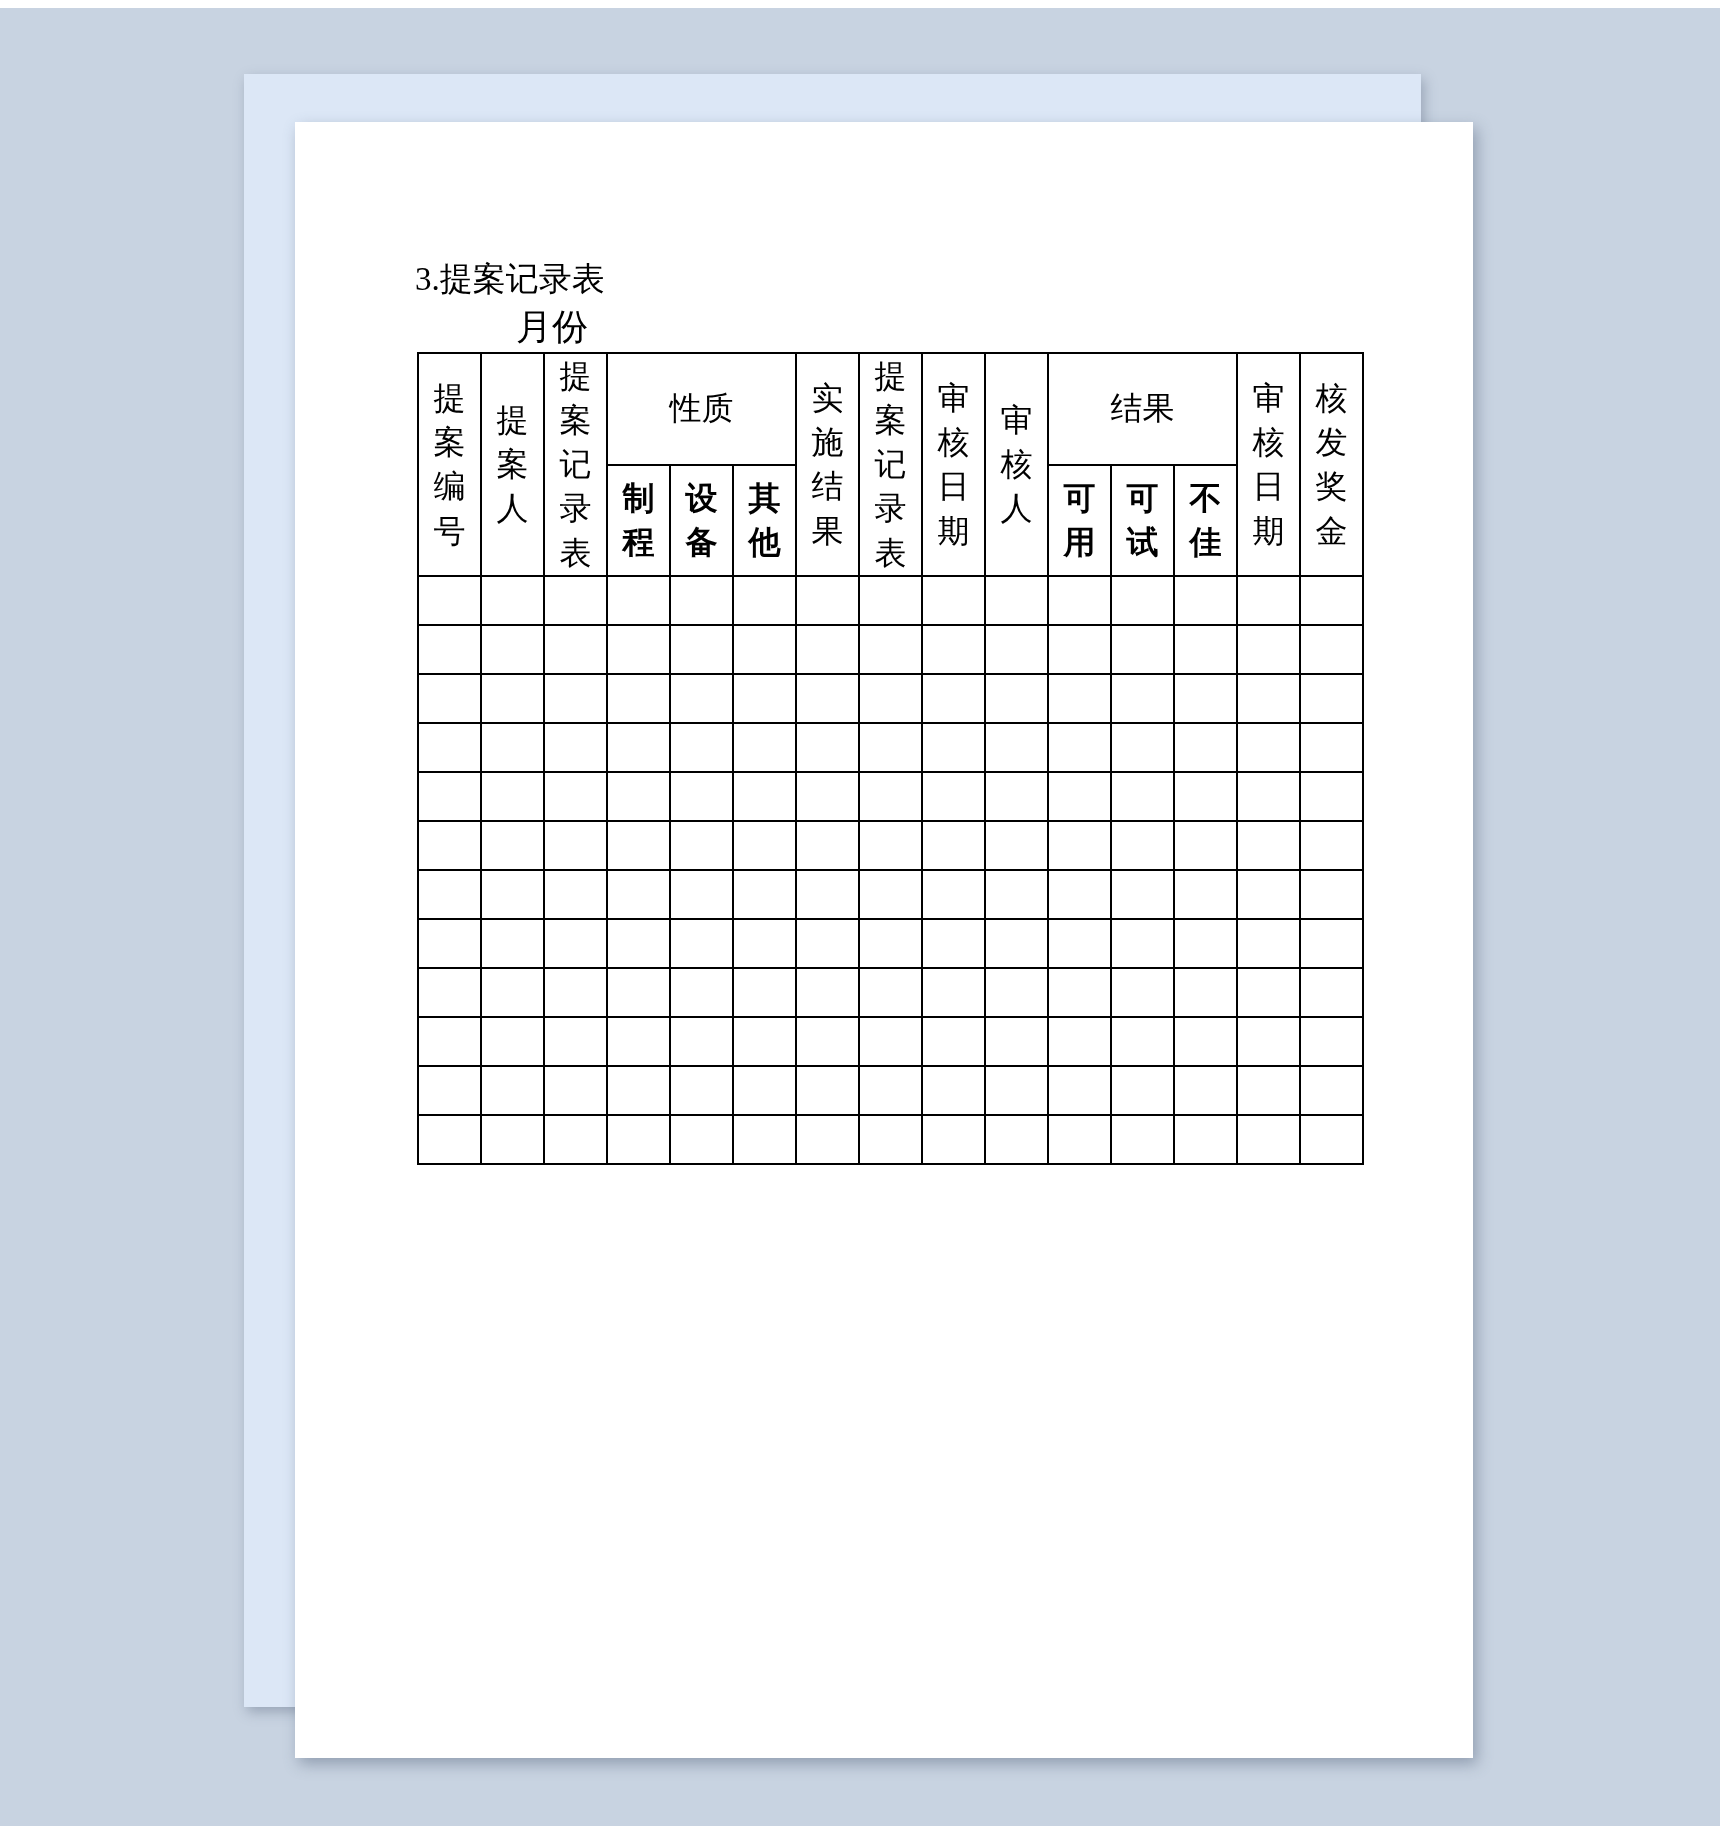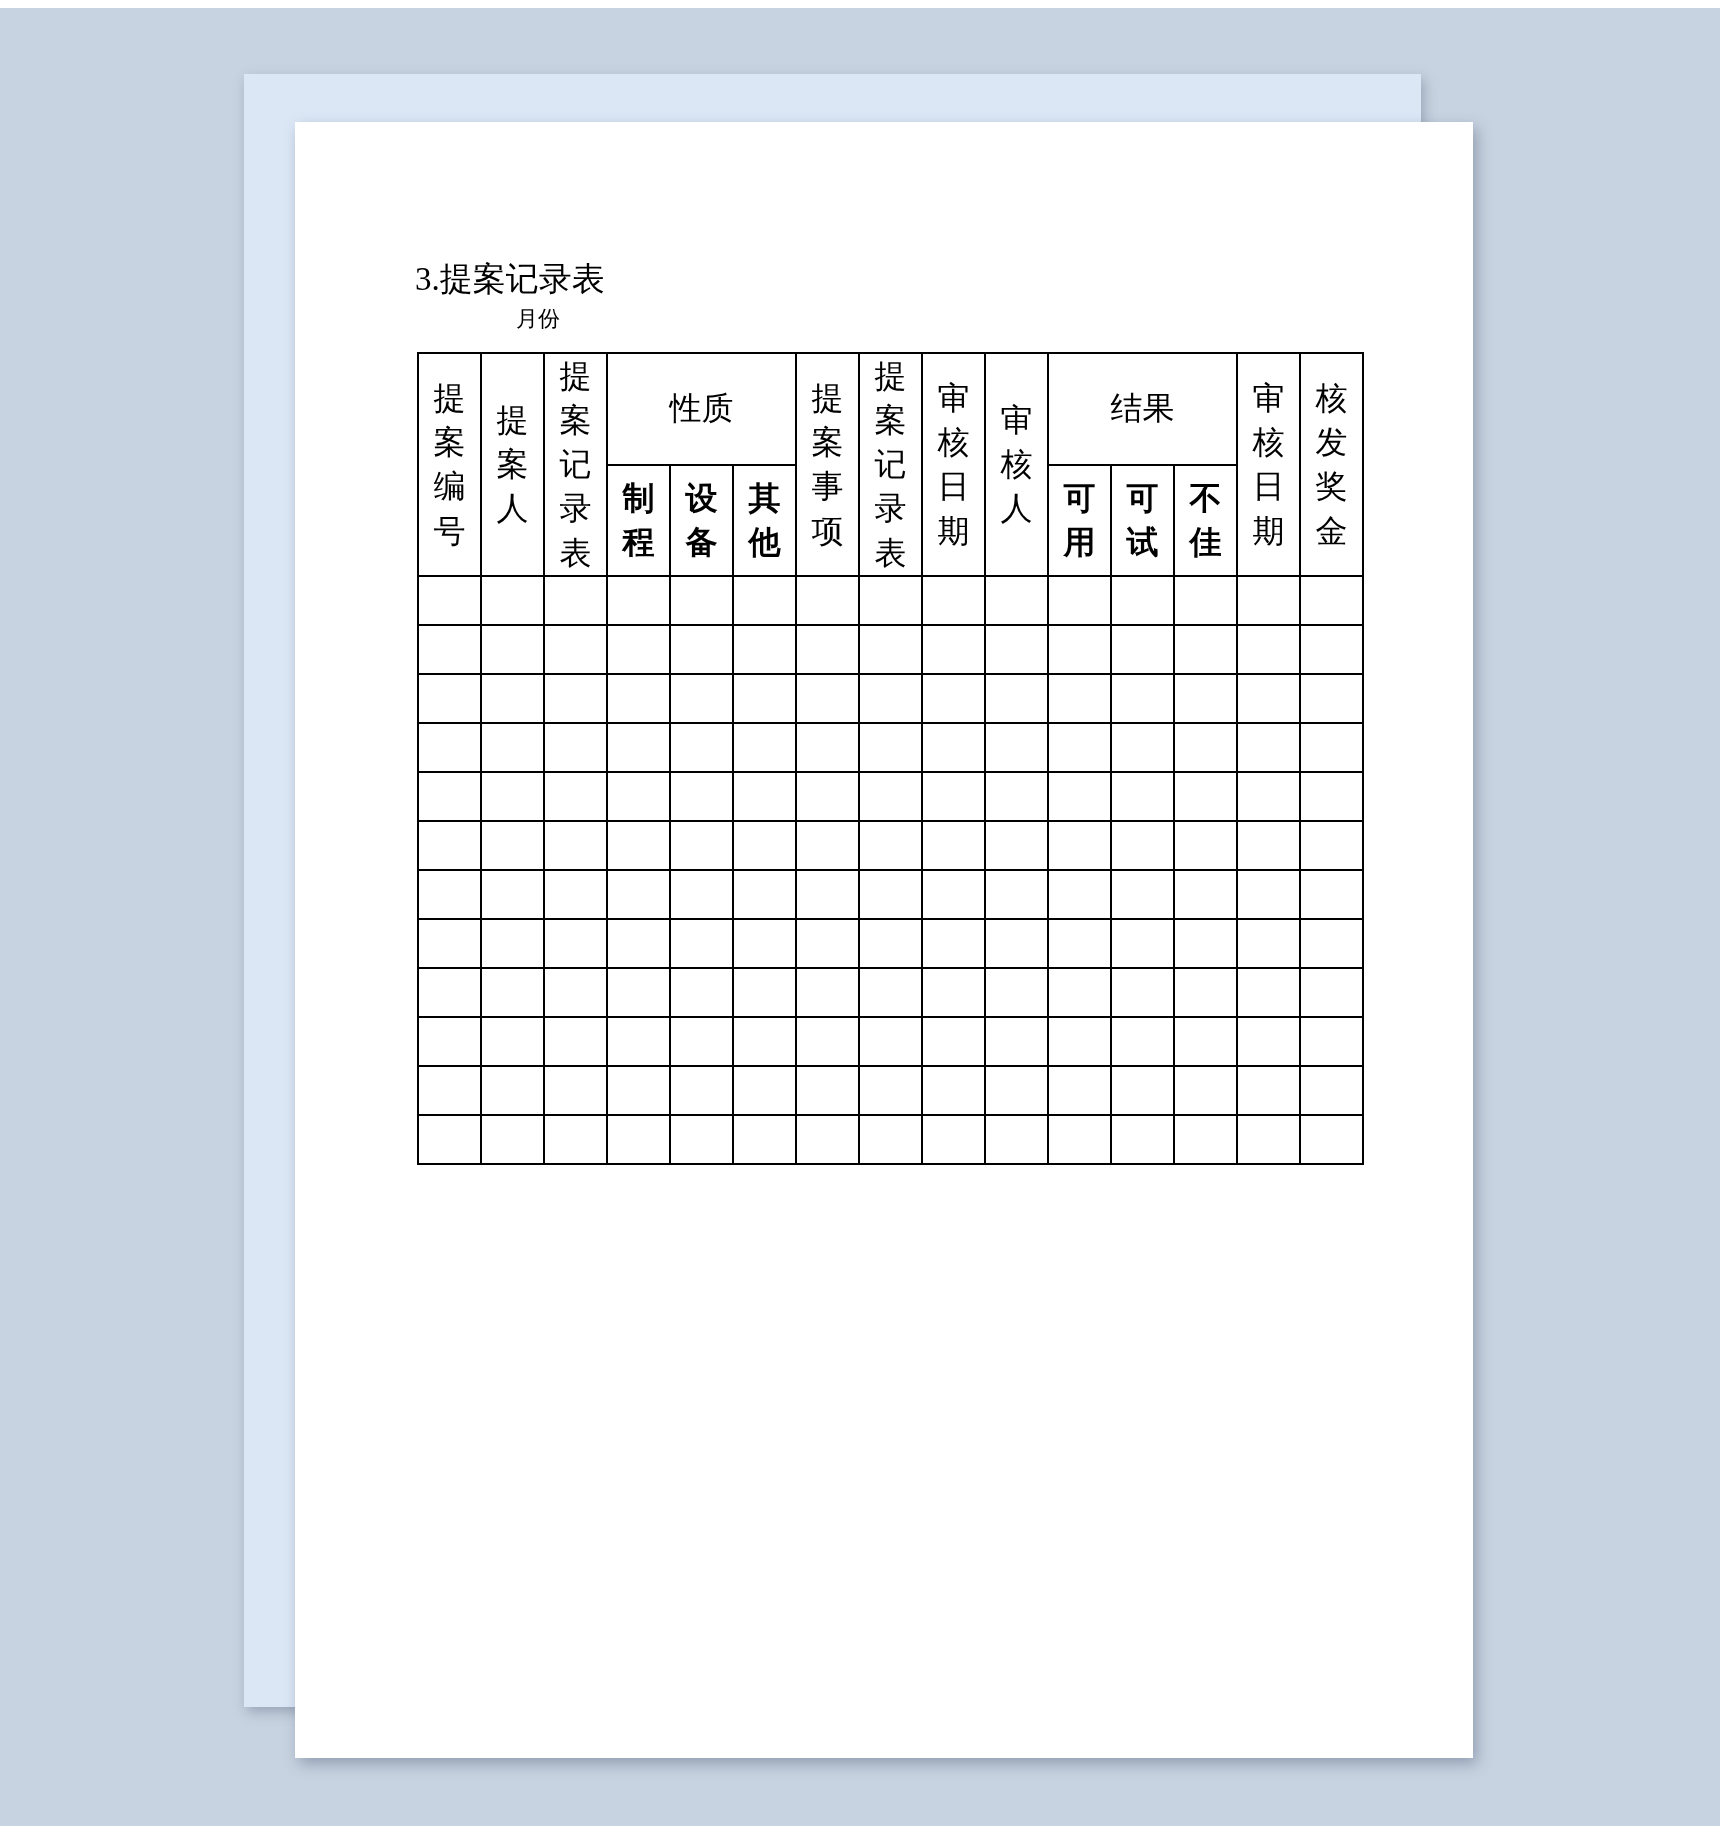--- a/index.html
+++ b/index.html
@@ -30,21 +30,21 @@
   .doc-title {
     position: absolute;
     left: 120px; top: 138px;
     font-size: 33px;
     line-height: 1.2;
     white-space: nowrap;
   }
   .month-label {
     position: absolute;
     left: 221px; top: 184px;
-    font-size: 22px;
+    font-size: 36px;
     line-height: 1.2;
     white-space: nowrap;
   }
   table.record {
     position: absolute;
     left: 122px; top: 230px;
     border-collapse: collapse;
     table-layout: fixed;
     width: 945px;
   }
@@ -100,21 +100,21 @@
           <col>
           <col>
           <col>
       </colgroup>
       <thead>
         <tr class="h1">
           <th class="tall" rowspan="2"><span class="v">提案编号</span></th>
           <th class="tall" rowspan="2"><span class="v">提案人</span></th>
           <th class="tall" rowspan="2"><span class="v">提案记录表</span></th>
           <th colspan="3"><span class="hz">性质</span></th>
-          <th class="tall" rowspan="2"><span class="v">提案事项</span></th>
+          <th class="tall" rowspan="2"><span class="v">实施结果</span></th>
           <th class="tall" rowspan="2"><span class="v">提案记录表</span></th>
           <th class="tall" rowspan="2"><span class="v">审核日期</span></th>
           <th class="tall" rowspan="2"><span class="v">审核人</span></th>
           <th colspan="3"><span class="hz">结果</span></th>
           <th class="tall" rowspan="2"><span class="v">审核日期</span></th>
           <th class="tall" rowspan="2"><span class="v">核发奖金</span></th>
         </tr>
         <tr class="h2">
           <th><span class="v">制程</span></th>
           <th><span class="v">设备</span></th>

